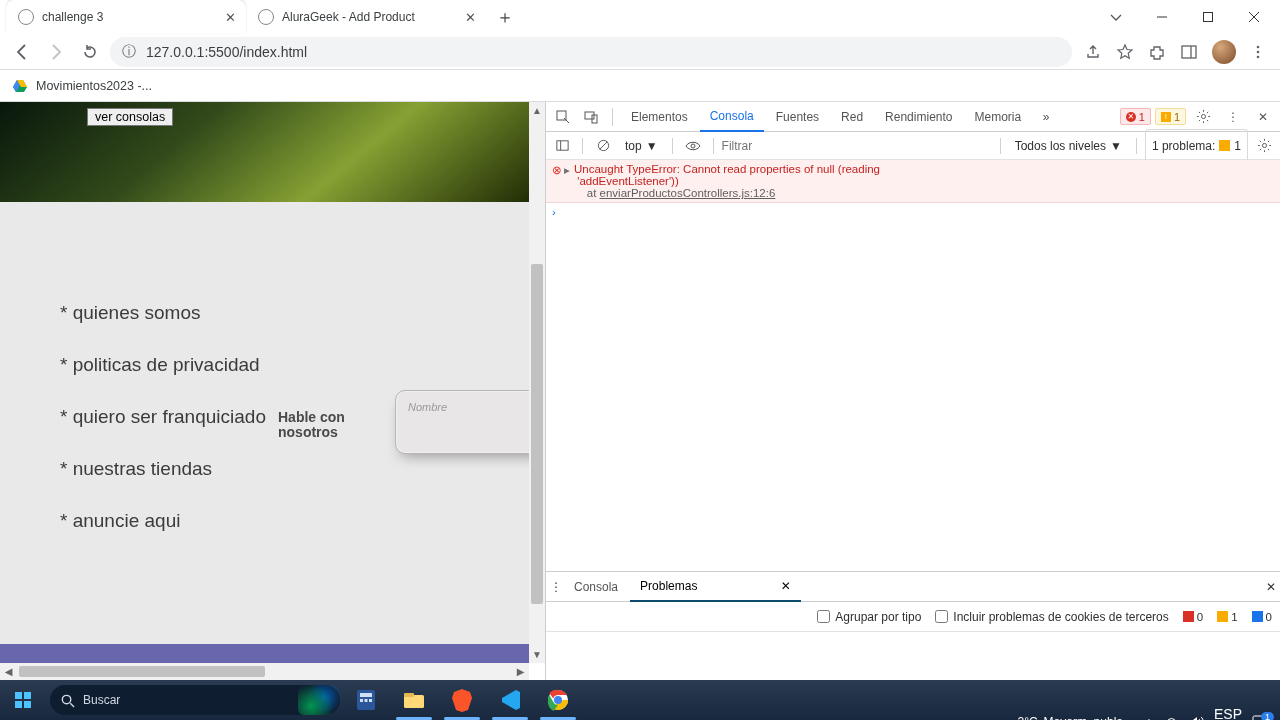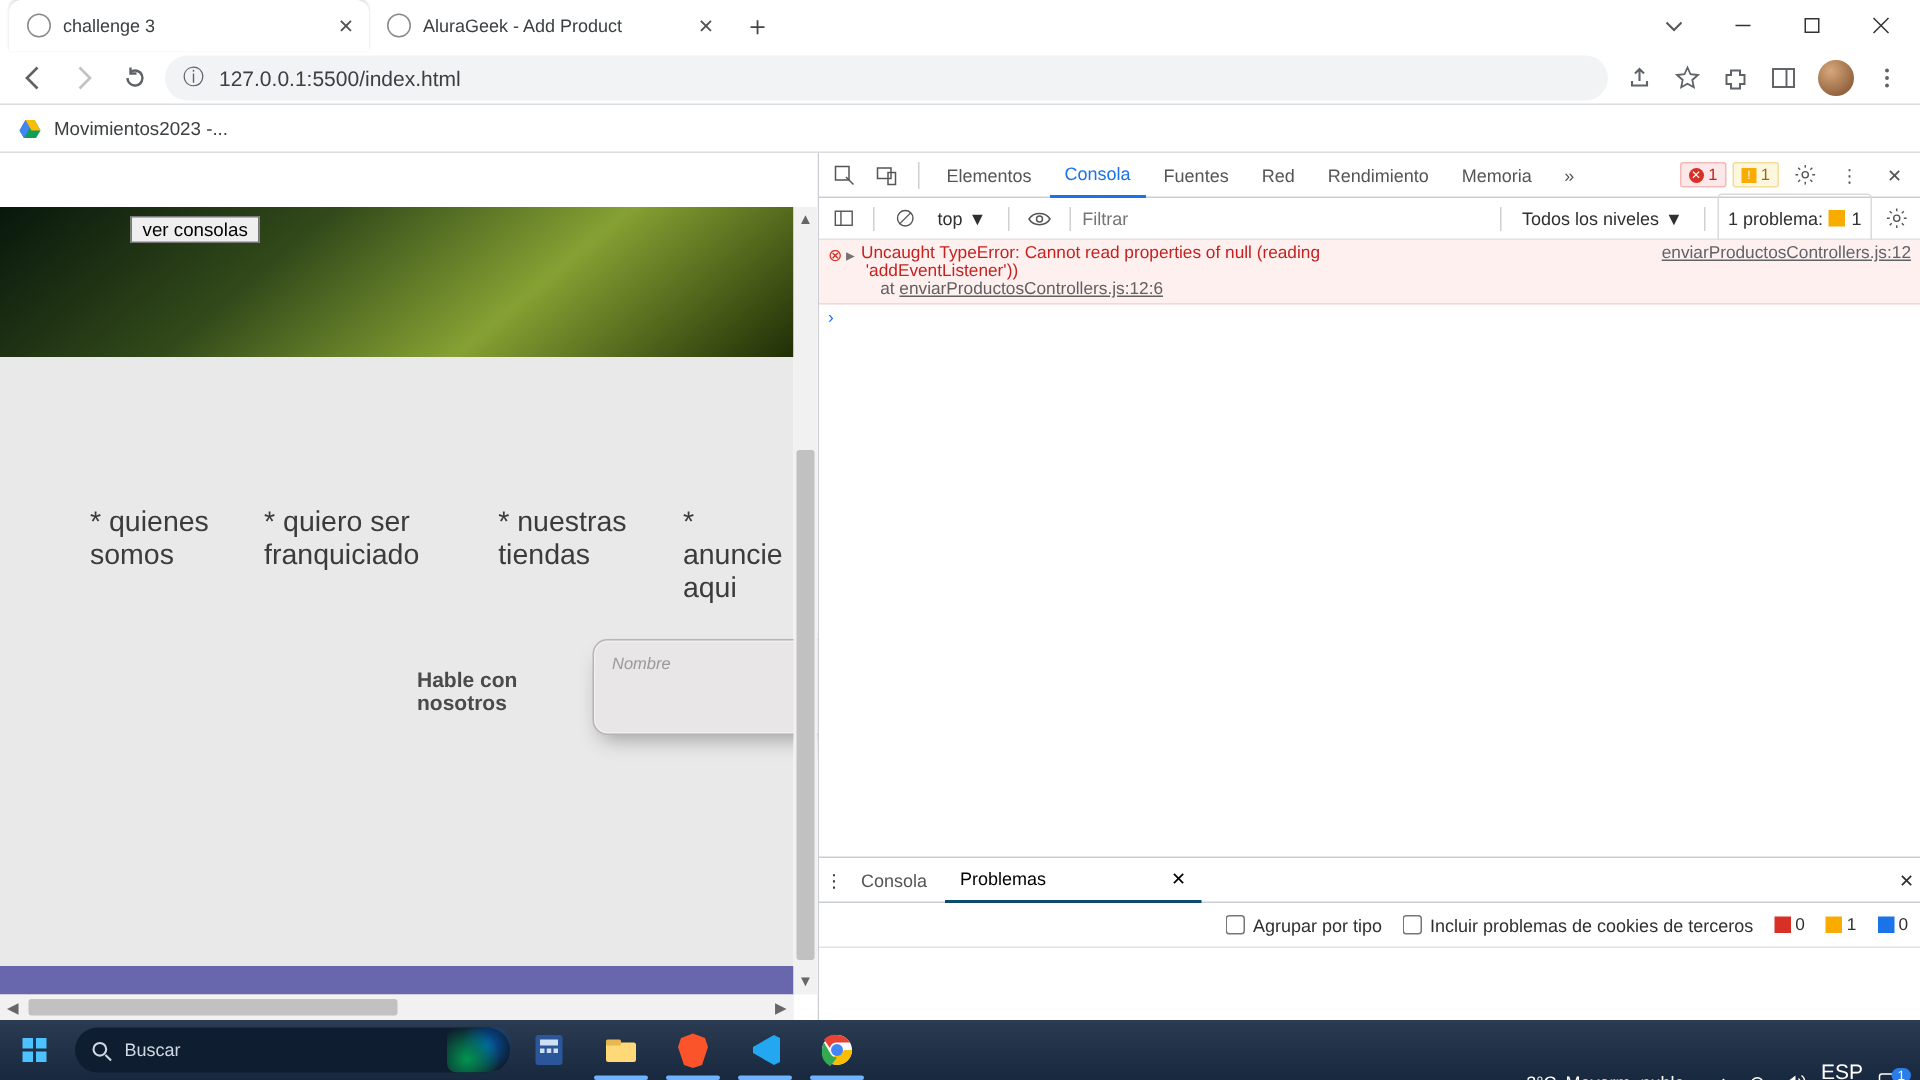--- a/index.html
+++ b/index.html
@@ -26,26 +26,26 @@
 .addr-right .avatar { width: 24px; height: 24px; border-radius: 50%; background: radial-gradient(circle at 35% 30%, #d7a87a, #7a4a2a); }
 
 .bookmarks { height: 32px; display: flex; align-items: center; padding: 0 12px; gap: 8px; border-bottom: 1px solid #dadce0; font-size: 12.5px; color: #3c4043; }
 .bookmarks .bm-icon { width: 16px; height: 16px; display: inline-block; }
 
 
 .content { display: flex; height: calc(720px - 34px - 36px - 32px - 40px); }
 
 
 .page-wrap { width: 545px; position: relative; display: flex; flex-direction: column; background: #fff; }
-.page-clip { flex: 1; position: relative; overflow: hidden; margin-top: 36px; }
+.page-clip { flex: 1; position: relative; overflow: hidden; }
 .page-inner { position: absolute; left: 0; top: 0; right: 16px; }
 .hero { height: 100px; background: linear-gradient(140deg,#08170c 0%, #324a1a 35%, #86a133 65%, #202d06 100%); filter: blur(.4px); position: relative; }
 .hero-btn { position: absolute; left: 87px; top: 6px; background: #efefef; border: 1px solid #777; font-size: 12.5px; padding: 1px 7px; }
 .page-body { background: #e9e9e9; min-height: 560px; padding: 0; }
-.links { padding: 100px 0 30px 60px; display: flex; flex-direction: row; gap: 30px; font-family: Georgia, serif; font-size: 19px; color: #3b3b3b; }
+.links { padding: 100px 0 30px 60px; display: flex; flex-direction: column; gap: 30px; font-family: Georgia, serif; font-size: 19px; color: #3b3b3b; }
 .contact-box { position: absolute; left: 395px; top: 288px; width: 192px; height: 64px; background: #e8e6e6; border: 1px solid #b8b5b3; border-radius: 10px; box-shadow: 0 8px 14px -6px rgba(0,0,0,.35), inset 0 0 0 1px rgba(255,255,255,.4); padding: 10px 12px; font-style: italic; font-size: 11px; color: #9a9a9a; }
 .contact-label { position: absolute; left: 278px; top: 308px; width: 100px; font-family: Liberation Sans, sans-serif; font-weight: 900; font-size: 14px; color: #4a4a4a; line-height: 1.05; }
 .footer-strip { position: absolute; left: 0; right: 16px; bottom: 17px; height: 19px; background: #6866ad; }
 .page-vscroll { position: absolute; right: 0; top: 0; bottom: 17px; width: 16px; background: #f1f1f1; }
 .page-vscroll .arrow { height: 17px; display: flex; align-items: center; justify-content: center; color: #666; font-size: 10px; }
 .page-vscroll .thumb { position: absolute; left: 2px; right: 2px; top: 162px; height: 340px; background: #c1c1c1; border-radius: 2px; }
 .page-hscroll { position: absolute; left: 0; right: 16px; bottom: 0; height: 17px; background: #f1f1f1; display: flex; align-items: center; }
 .page-hscroll .arrow { width: 17px; display: flex; align-items: center; justify-content: center; color: #666; font-size: 10px; }
 .page-hscroll .thumb { flex: 1; margin: 2px; height: 11px; background: #c1c1c1; border-radius: 2px; max-width: 390px; }
 
@@ -221,20 +221,21 @@
 
   <div class="page-wrap">
     <div class="page-clip">
       <div class="page-inner">
         <div class="hero">
           <button class="hero-btn">ver consolas</button>
         </div>
         <div class="page-body">
           <div class="links">
             <a>* quienes somos</a>
+            <a>* politicas de privacidad</a>
             <a>* quiero ser franquiciado</a>
             <a>* nuestras tiendas</a>
             <a>* anuncie aqui</a>
           </div>
         </div>
       </div>
       <div class="contact-label">Hable con nosotros</div>
       <div class="contact-box">
         <span>Nombre</span>
       </div>
@@ -346,21 +347,20 @@
 
     <div class="dt-console">
       <div class="msg">
         <div class="marker">⊗</div>
         <div class="expand">▸</div>
         <div class="body">
           <span>Uncaught TypeError: Cannot read properties of null (reading</span><br>
           &nbsp;<span>'addEventListener')</span>)<br>
           &nbsp;&nbsp;&nbsp;&nbsp;<span class="at">at</span> <span class="link">enviarProductosControllers.js:12:6</span>
         </div>
-        <div class="src">enviarProductosControllers.js:12</div>
       </div>
       <div class="prompt">›</div>
     </div>
 
     <div class="dt-drawer">
       <div class="dt-drawer-tabs">
         <div class="icon">⋮</div>
         <div class="tab">Consola</div>
         <div class="tab active">
           <span>Problemas</span>&nbsp;

